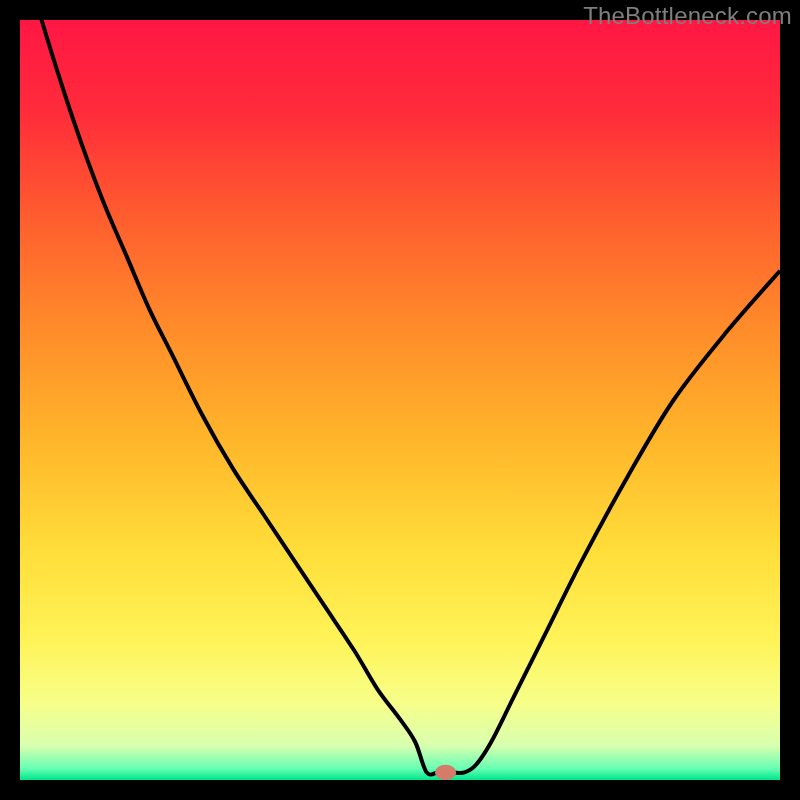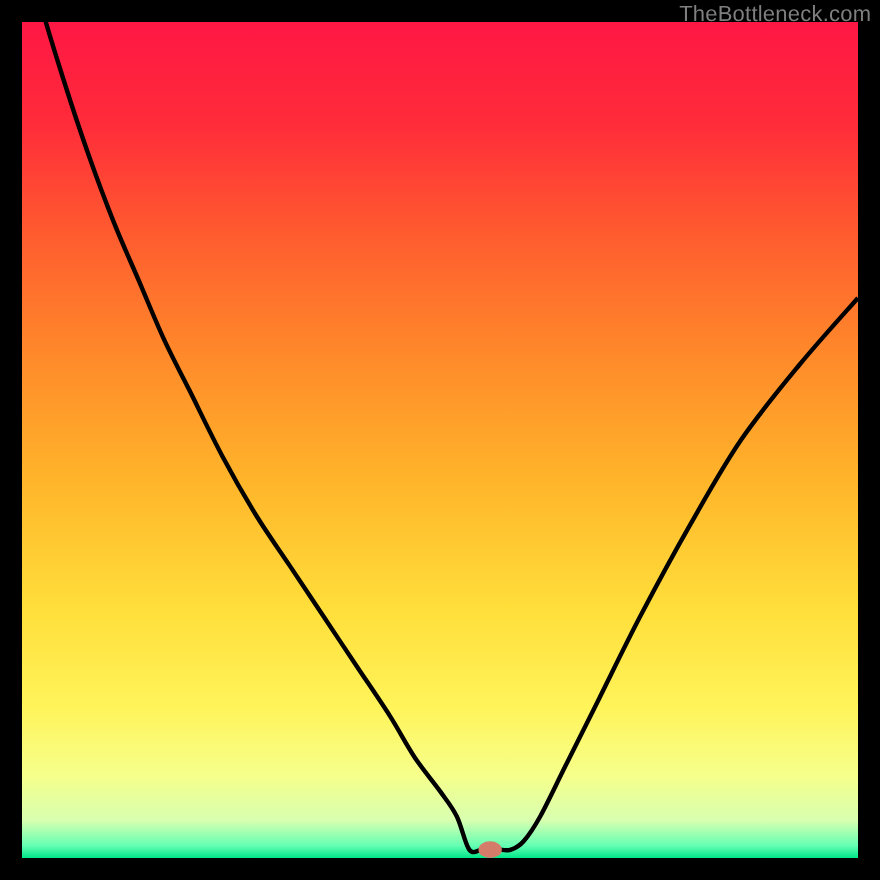--- a/index.html
+++ b/index.html
@@ -15,21 +15,21 @@
     position: relative;
     width: 800px;
     height: 800px;
     background: #000;
   }
   .watermark {
     position: absolute;
     top: 2px;
     right: 8px;
     color: #7f7f7f;
-    font-size: 20px;
+    font-size: 24px;
     font-weight: 500;
     letter-spacing: 0.2px;
     z-index: 50;
   }
   .plot {
     position: absolute;
     left: 20px;
     top: 20px;
     width: 760px;
     height: 760px;

